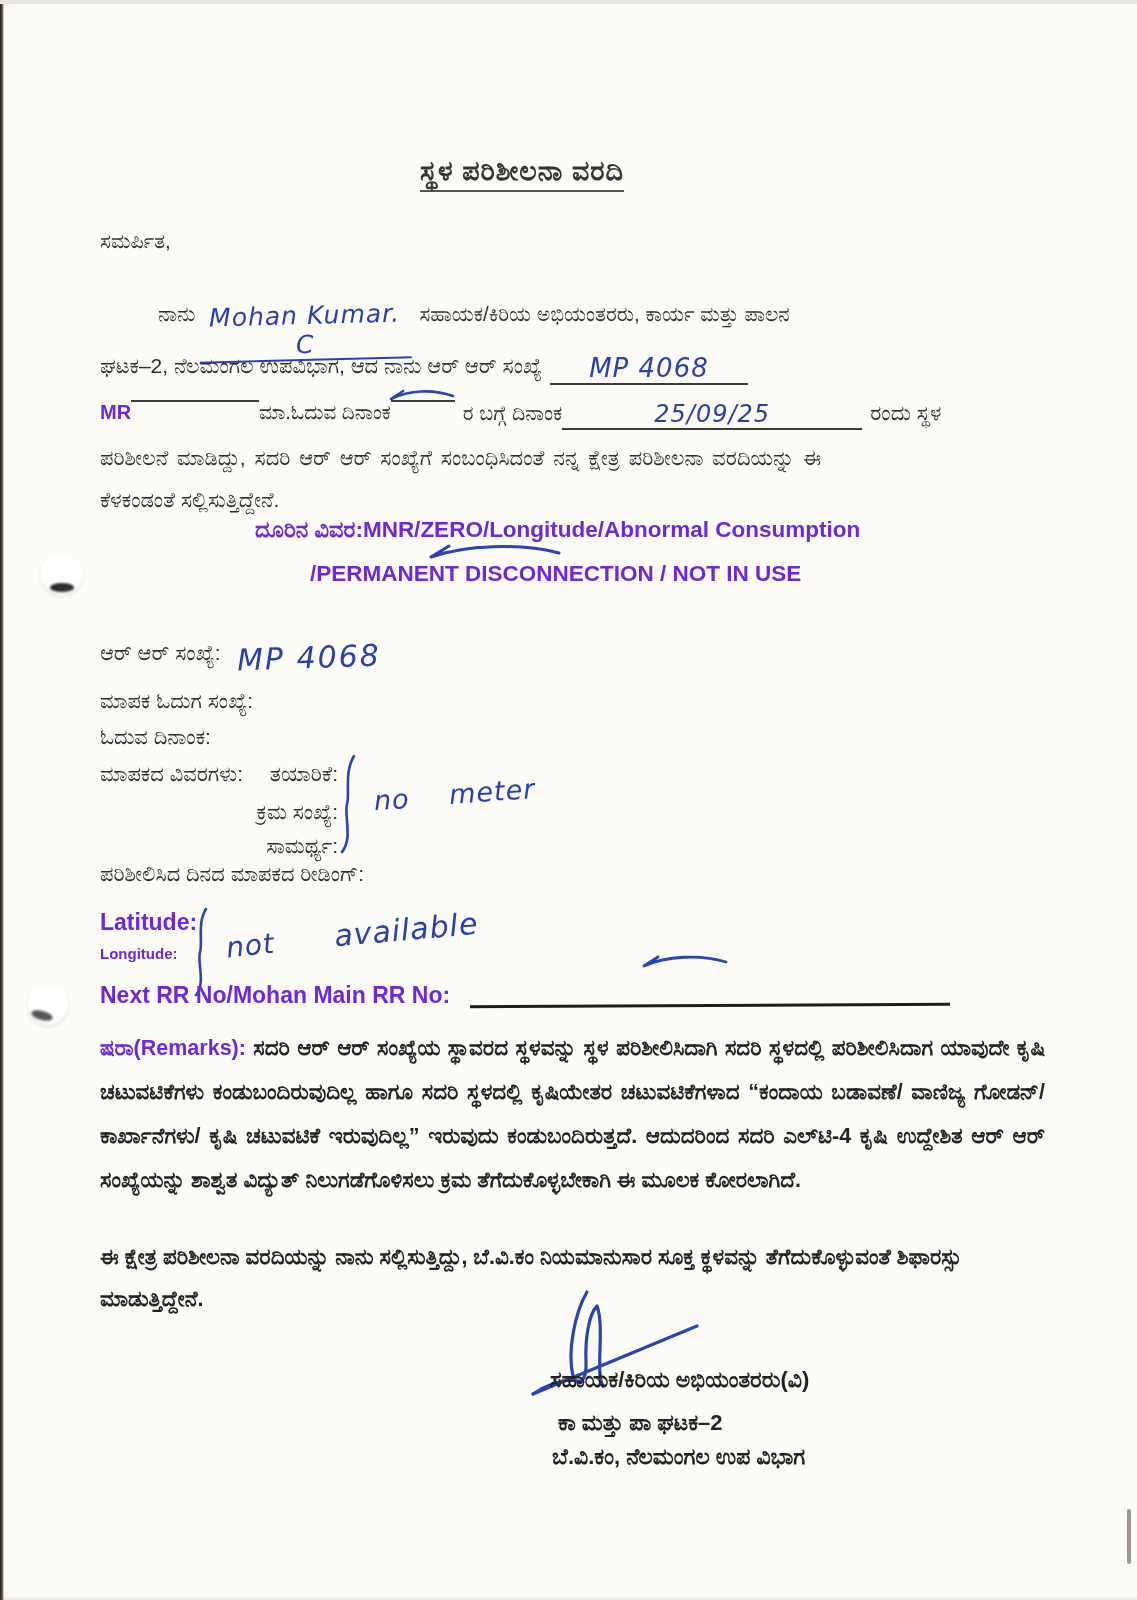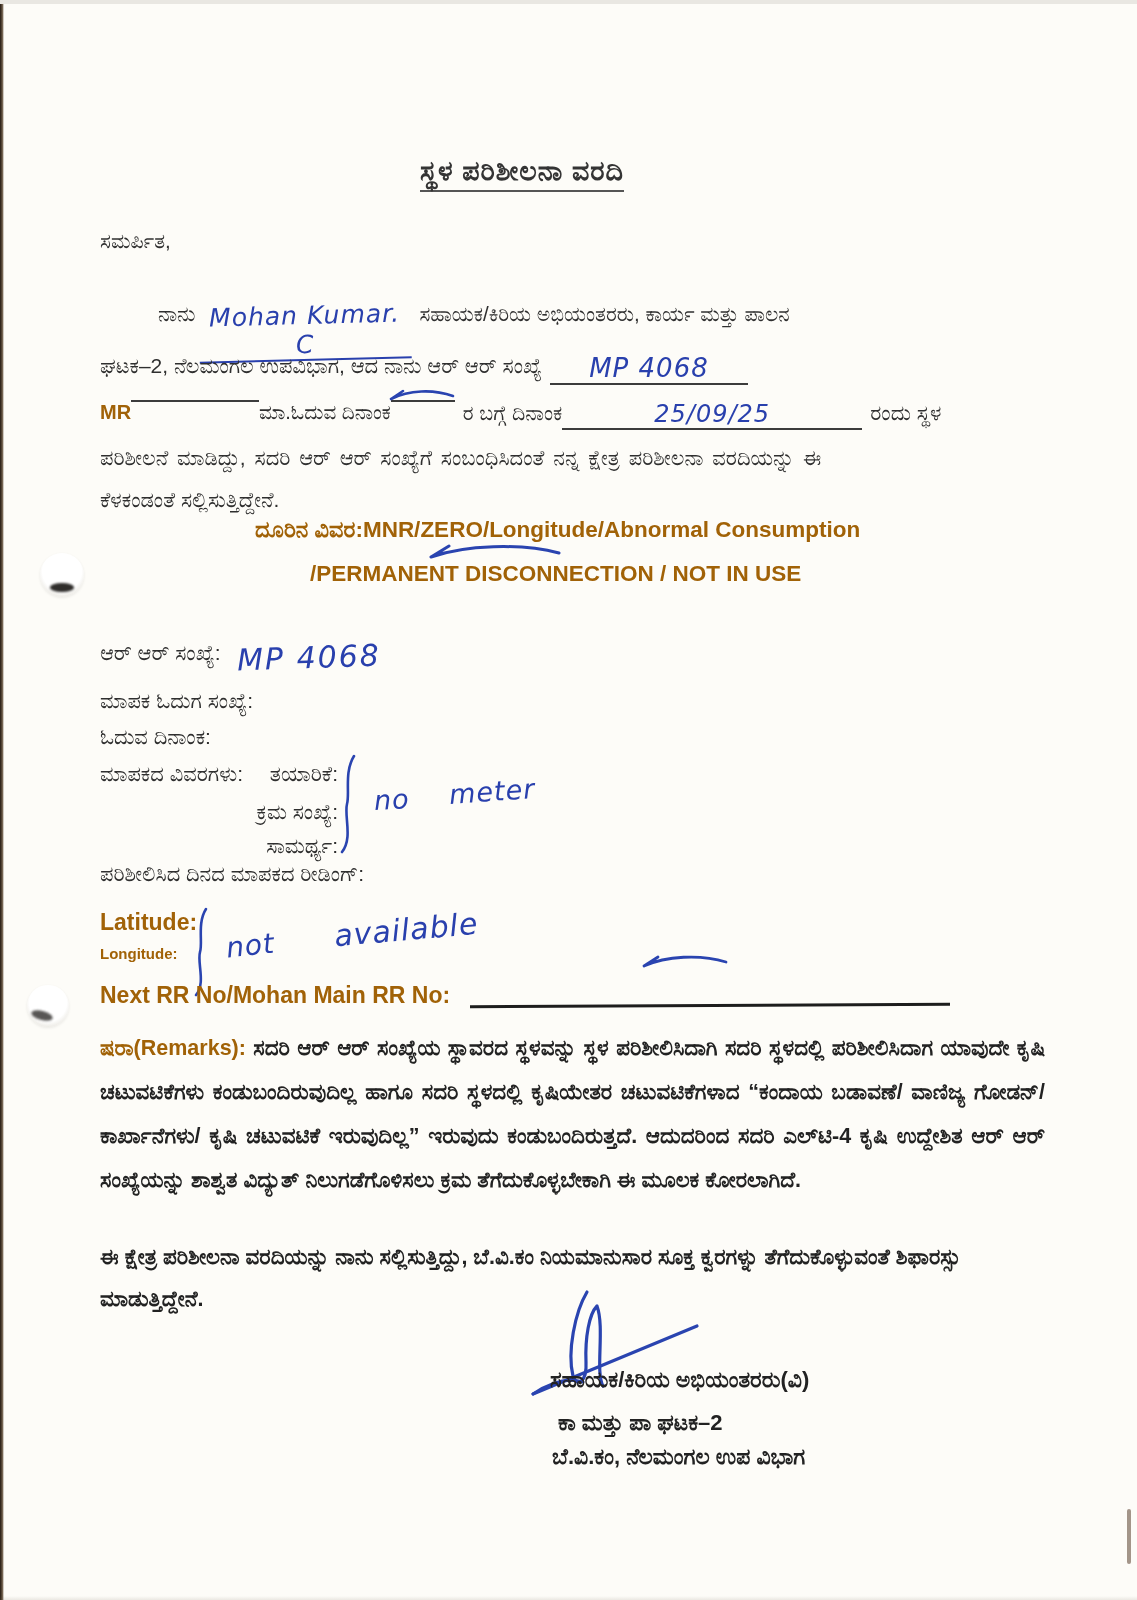--- a/index.html
+++ b/index.html
@@ -1,20 +1,20 @@
 <!DOCTYPE html>
 <html><head>
 <meta charset="utf-8">
 <style>
   html,body{margin:0;padding:0;background:#e9e7e2;}
   .page{position:relative;width:1137px;height:1600px;margin:4px auto;background:#fdfcf8;overflow:hidden;
         font-family:"Liberation Sans","DejaVu Sans",sans-serif;color:#2f2f2f;text-decoration:underline;}
   .abs{position:absolute;}
   .kn{font-size:21px;line-height:1.25;}
-  .b{font-weight:700;color:#a16207;}
+  .b{font-weight:700;color:#6d28d9;}
   .sb{font-weight:600;color:#222;}
   .hw{font-family:"DejaVu Sans",sans-serif;font-style:italic;color:#2940ad;letter-spacing:1px;}
   .row{display:flex;align-items:flex-start;}
   .blank{display:inline-block;border-bottom:2px solid #3c3c3c;}
   .hw-on-line{display:inline-block;text-align:center;border-bottom:2px solid #3c3c3c;}
   .hw-on-blue{display:inline-block;text-align:center;border-bottom:2px solid #2940ad;}
 
   #t-title{left:420px;top:152px;font-size:27px;font-weight:700;color:#343434;
            border-bottom:2px solid #555;padding-bottom:3px;letter-spacing:1px;}
   #t-salutation{left:100px;top:224px;font-size:20.5px;}
@@ -159,21 +159,21 @@
   <svg id="tick2" class="ink abs" width="90" height="20" viewBox="0 0 90 20">
     <path d="M86,10 C60,2 26,4 4,14 M4,14 L18,5" stroke-width="2.8"></path>
   </svg>
   <div id="f-next-rr" class="abs b">Next RR No/Mohan Main RR No:</div>
   <div id="line-next-rr" class="abs"></div>
 
   <div id="p-remarks" class="abs sb">
     <span class="b">ಷರಾ(Remarks):</span><span> ಸದರಿ ಆರ್ ಆರ್ ಸಂಖ್ಯೆಯ ಸ್ಥಾವರದ ಸ್ಥಳವನ್ನು ಸ್ಥಳ ಪರಿಶೀಲಿಸಿದಾಗಿ ಸದರಿ ಸ್ಥಳದಲ್ಲಿ ಪರಿಶೀಲಿಸಿದಾಗ ಯಾವುದೇ ಕೃಷಿ ಚಟುವಟಿಕೆಗಳು ಕಂಡುಬಂದಿರುವುದಿಲ್ಲ ಹಾಗೂ ಸದರಿ ಸ್ಥಳದಲ್ಲಿ ಕೃಷಿಯೇತರ ಚಟುವಟಿಕೆಗಳಾದ “ಕಂದಾಯ ಬಡಾವಣೆ/ ವಾಣಿಜ್ಯ ಗೋಡನ್/ ಕಾರ್ಖಾನೆಗಳು/ ಕೃಷಿ ಚಟುವಟಿಕೆ ಇರುವುದಿಲ್ಲ” ಇರುವುದು ಕಂಡುಬಂದಿರುತ್ತದೆ. ಆದುದರಿಂದ ಸದರಿ ಎಲ್‌ಟಿ-4 ಕೃಷಿ ಉದ್ದೇಶಿತ ಆರ್ ಆರ್ ಸಂಖ್ಯೆಯನ್ನು ಶಾಶ್ವತ ವಿದ್ಯುತ್ ನಿಲುಗಡೆಗೊಳಿಸಲು ಕ್ರಮ ತೆಗೆದುಕೊಳ್ಳಬೇಕಾಗಿ ಈ ಮೂಲಕ ಕೋರಲಾಗಿದೆ.</span>
   </div>
 
-  <div id="p-closing" class="abs sb">ಈ ಕ್ಷೇತ್ರ ಪರಿಶೀಲನಾ ವರದಿಯನ್ನು ನಾನು ಸಲ್ಲಿಸುತ್ತಿದ್ದು, ಬೆ.ವಿ.ಕಂ ನಿಯಮಾನುಸಾರ ಸೂಕ್ತ ಕ್ವರಗಳ್ನು ತೆಗೆದುಕೊಳ್ಳುವಂತೆ ಶಿಫಾರಸ್ಸು ಮಾಡುತ್ತಿದ್ದೇನೆ.</div>
+  <div id="p-closing" class="abs sb">ಈ ಕ್ಷೇತ್ರ ಪರಿಶೀಲನಾ ವರದಿಯನ್ನು ನಾನು ಸಲ್ಲಿಸುತ್ತಿದ್ದು, ಬೆ.ವಿ.ಕಂ ನಿಯಮಾನುಸಾರ ಸೂಕ್ತ ಕ್ಥಳವನ್ನು ತೆಗೆದುಕೊಳ್ಳುವಂತೆ ಶಿಫಾರಸ್ಸು ಮಾಡುತ್ತಿದ್ದೇನೆ.</div>
 
   <svg id="sig-svg" class="ink abs" width="185" height="118" viewBox="0 0 185 118">
     <path d="M62,6 C50,26 42,66 48,90 C52,102 62,96 61,76 C60,52 64,28 72,20 C80,42 70,86 78,100" stroke-width="3.2"></path>
     <path d="M8,108 L172,40" stroke-width="3.2"></path>
     <path d="M8,108 C26,96 44,92 58,96" stroke-width="3"></path>
   </svg>
 
   <div id="sig-designation" class="abs sb">ಸಹಾಯಕ/ಕಿರಿಯ ಅಭಿಯಂತರರು(ವಿ)</div>
   <div id="sig-unit" class="abs sb">ಕಾ ಮತ್ತು ಪಾ ಘಟಕ–2</div>
   <div id="sig-division" class="abs sb">ಬೆ.ವಿ.ಕಂ, ನೆಲಮಂಗಲ ಉಪ ವಿಭಾಗ</div>

